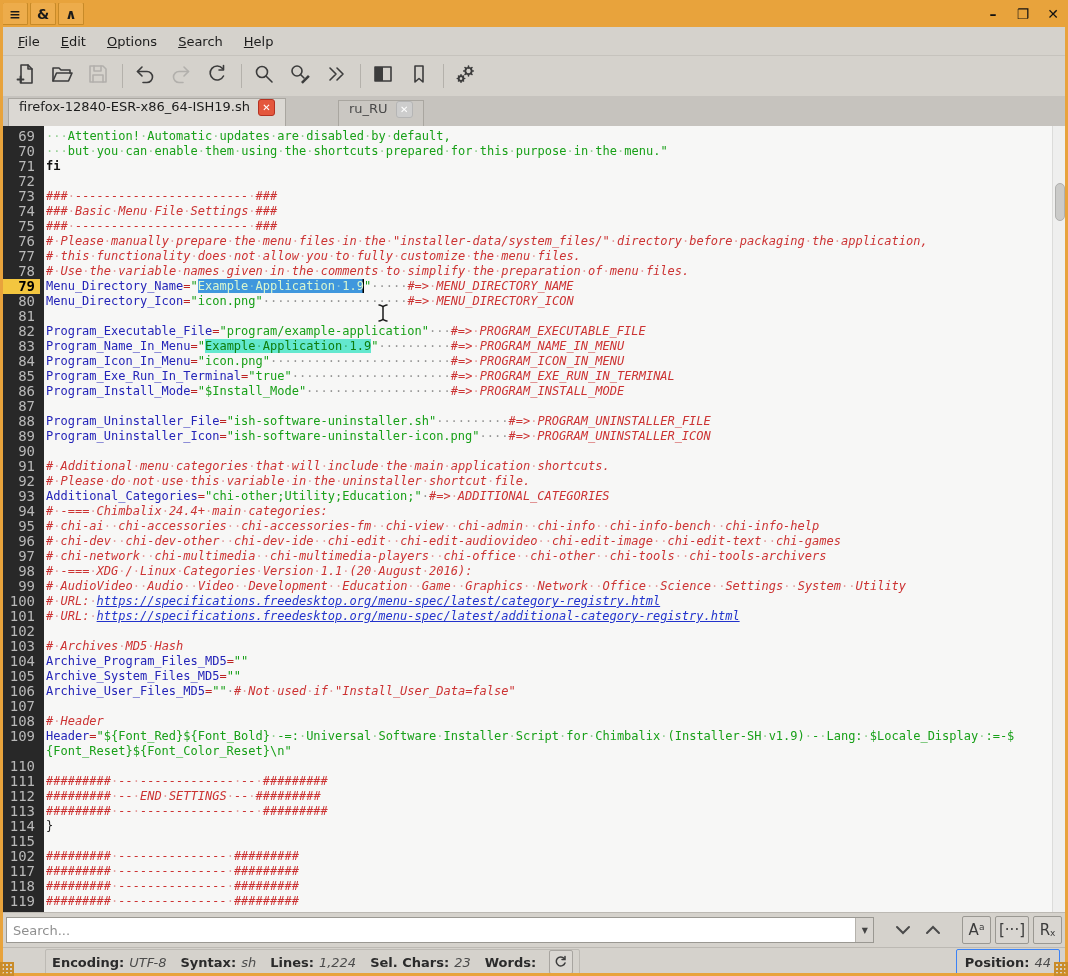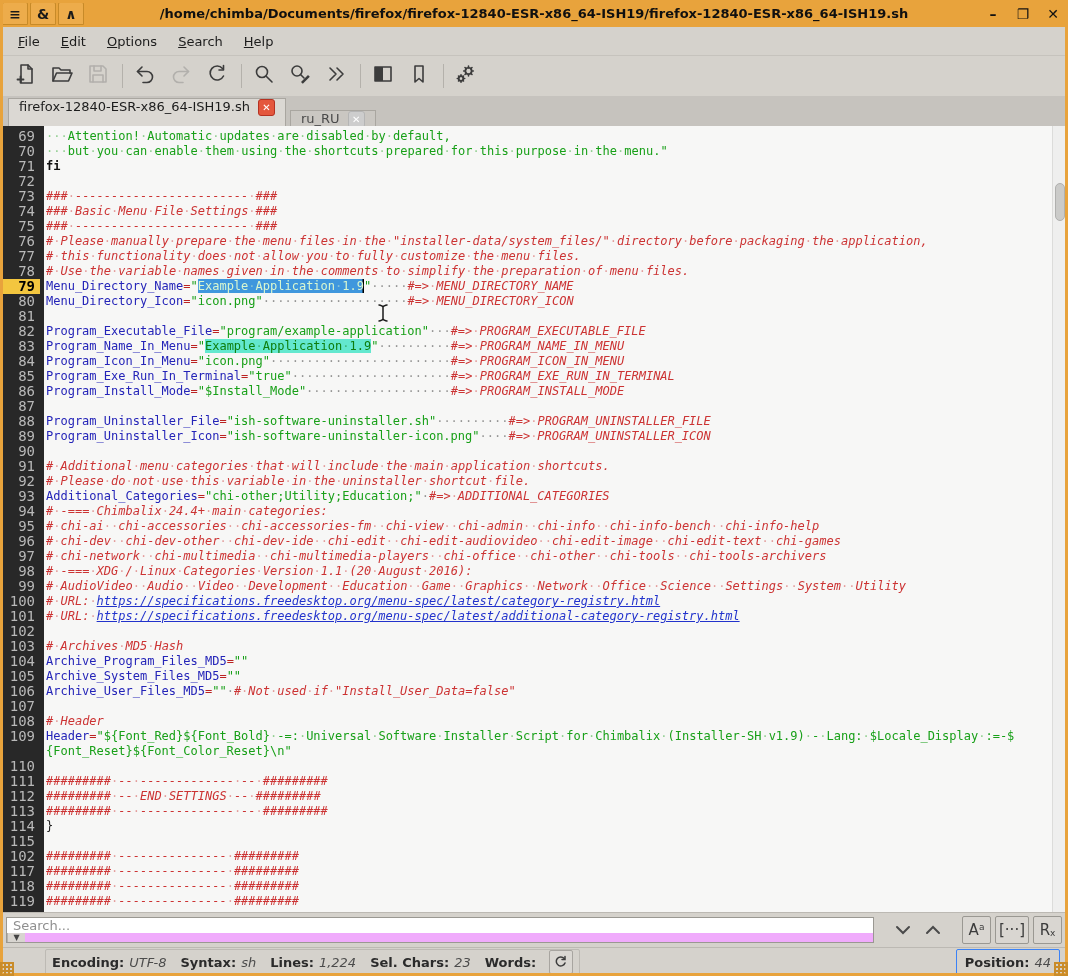--- a/index.html
+++ b/index.html
@@ -28,21 +28,21 @@
   .tool-btn{width:24px;height:24px;margin-right:12px;display:flex;align-items:center;justify-content:center;}
   .tool-btn svg{stroke:#3c3c3c;fill:none;stroke-width:1.6;stroke-linecap:round;stroke-linejoin:round;}
   .tool-btn.disabled svg{stroke:#b2b0ac;}
   .tool-sep{width:1px;height:24px;background:#b4b1ab;margin:0 10px 0 0;}
 
   
   .tabbar{height:30px;background:#c6c3be;display:flex;align-items:flex-end;padding-left:8px;flex:none;}
   .tab{height:28px;display:flex;align-items:flex-start;padding:0 10px;font-size:13px;
        border:1px solid #a9a6a0;border-bottom:none;box-sizing:border-box;margin-right:4px;}
   .tab.active{background:#dbd8d3;color:#1c1c1c;}
-  .tab.inactive{background:#cac7c2;color:#4a4a4a;height:16px;}
+  .tab.inactive{background:#cac7c2;color:#4a4a4a;height:26px;margin-left:48px;}
   .tab-close{width:15px;height:15px;margin-left:8px;border-radius:3px;display:flex;align-items:center;
              justify-content:center;font-size:10px;font-weight:bold;color:#fff;line-height:1;}
   .tab-close.red{background:#e4573d;border:1px solid #b53222;}
   .tab-close.gray{background:#cdcdcd;border:1px solid #b5b5b5;}
 
   
   .editor{position:relative;flex:1;background:#f7f7f6;overflow:hidden;}
   .gutter-bg{position:absolute;left:0;top:0;bottom:0;width:44px;background:#282828;}
   .row{position:absolute;left:0;height:15px;width:100%;white-space:pre;}
   .lnum{position:absolute;left:0;width:40px;height:15px;text-align:right;padding-right:5px;box-sizing:border-box;
@@ -61,21 +61,21 @@
   .tk-hl{color:#0d7d0d;background:#63e8cf;}
   .ws{font-style:normal;opacity:.45;}
 
   
   .vscroll{position:absolute;right:0;top:0;bottom:0;width:15px;background:#efefee;border-left:1px solid #dcdcda;}
   .vthumb{position:absolute;left:2px;width:10px;border-radius:5px;background:#cbcbc9;border:1px solid #b0b0ae;box-sizing:border-box;}
 
   
   .searchbar{height:34px;background:#d5d2cc;display:flex;align-items:center;padding:0 6px;flex:none;
              border-top:1px solid #bcb9b3;}
-  .search-combo{display:flex;height:26px;width:874px;border:1px solid #9a9892;background:#f0abfc;box-sizing:border-box;flex-direction:column;}
+  .search-combo{display:flex;height:26px;width:874px;border:1px solid #9a9892;background:#d946ef;box-sizing:border-box;}
   .search-input{flex:1;border:none;outline:none;font-size:13px;padding:0 6px;color:#222;
                 font-family:"DejaVu Sans","Liberation Sans",sans-serif;background:#fff;}
   .search-input::placeholder{color:#8f8f8f;}
   .combo-drop{width:17px;background:#d8d5d0;border-left:1px solid #b5b2ac;display:flex;align-items:center;
               justify-content:center;font-size:8px;color:#444;}
   .nav-btn{width:30px;height:28px;display:flex;align-items:center;justify-content:center;color:#4a4a4a;}
   .nav-btn svg{stroke:#4a4a4a;fill:none;stroke-width:2;stroke-linecap:round;}
   .opt-btn{min-width:29px;height:28px;margin-left:4px;border:1px solid #9a9892;border-radius:2px;background:#d9d6d1;
            display:flex;align-items:center;justify-content:center;font-size:15px;color:#3c3c3c;padding:0 3px;box-sizing:border-box;}
   .opt-btn sup{font-size:9px;margin-top:-6px;}
@@ -113,21 +113,20 @@
   <div class="titlebar">
     <div class="tb-btn">
         <span>≡</span>
       </div>
     <div class="tb-btn">
         <span>&amp;</span>
       </div>
     <div class="tb-btn">
         <span>∧</span>
       </div>
-    <div class="title">/home/chimba/Documents/firefox/firefox-12840-ESR-x86_64-ISH19/firefox-12840-ESR-x86_64-ISH19.sh</div>
     <div class="win-controls">
       <div class="wc">–</div>
       <div class="wc">❐</div>
       <div class="wc">✕</div>
     </div>
   </div>
 
   <div class="menubar" id="menubar">
       <div class="menu-item"><u>F</u>ile</div>
       <div class="menu-item"><u>E</u>dit</div>

